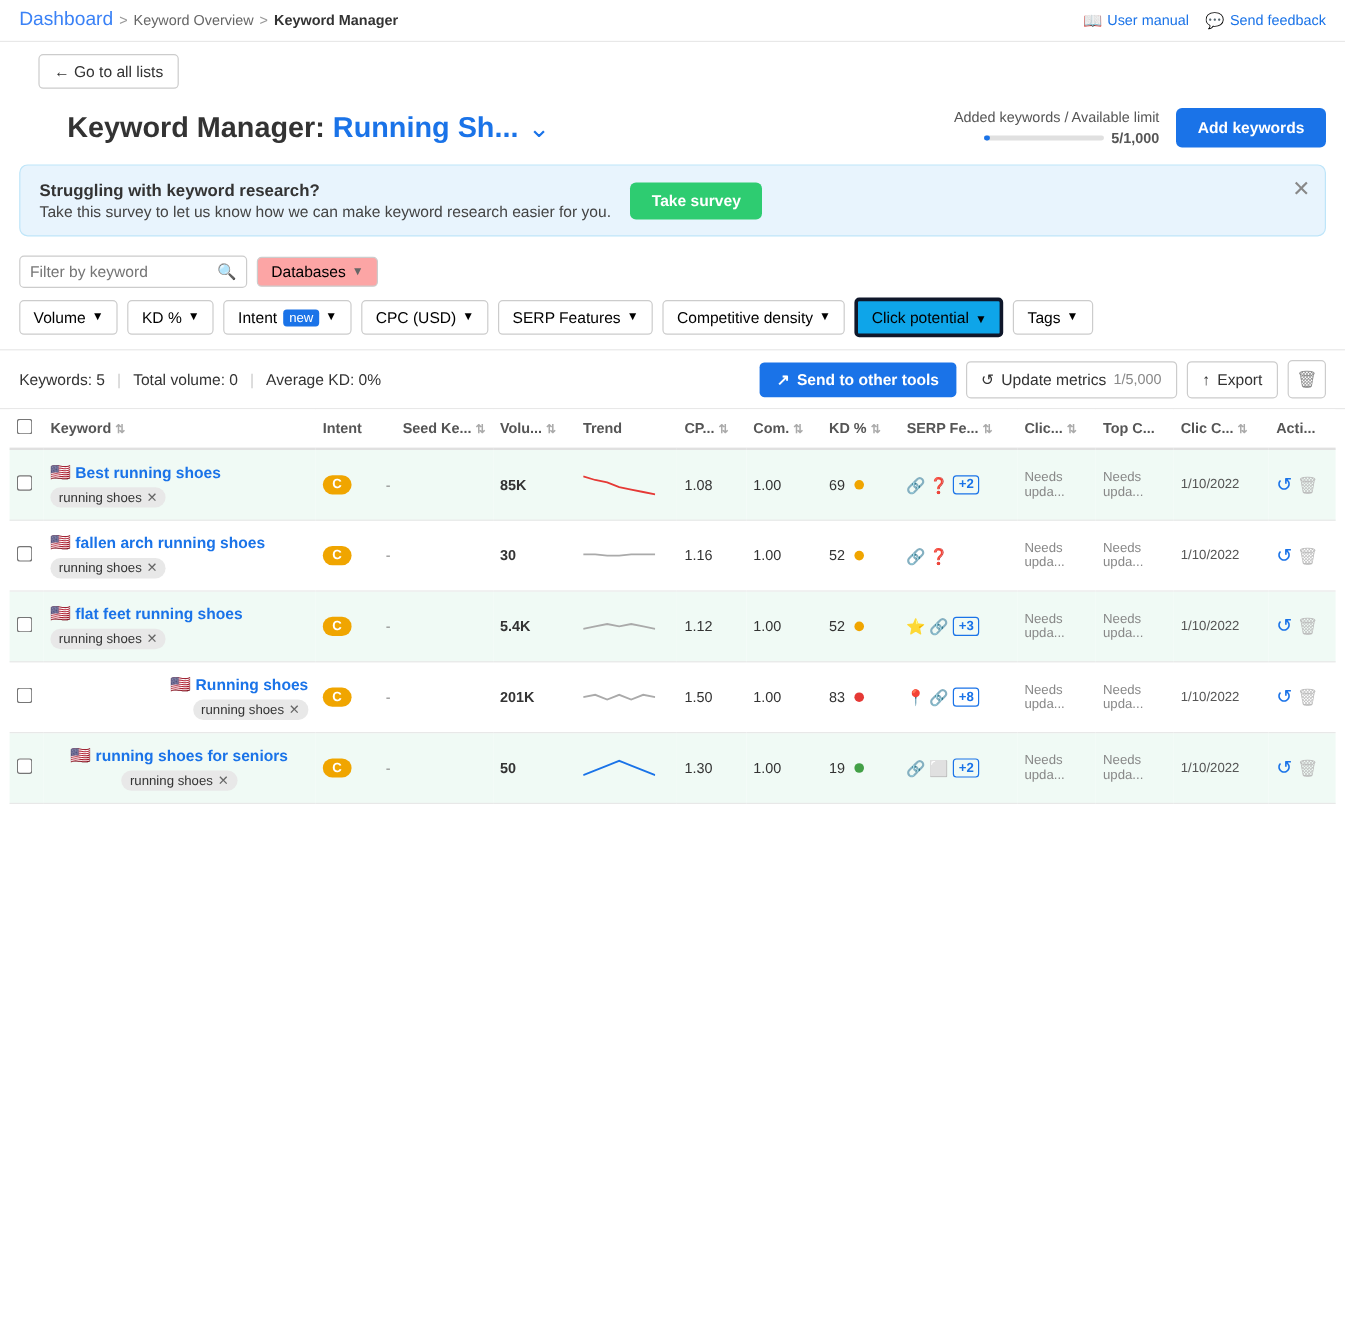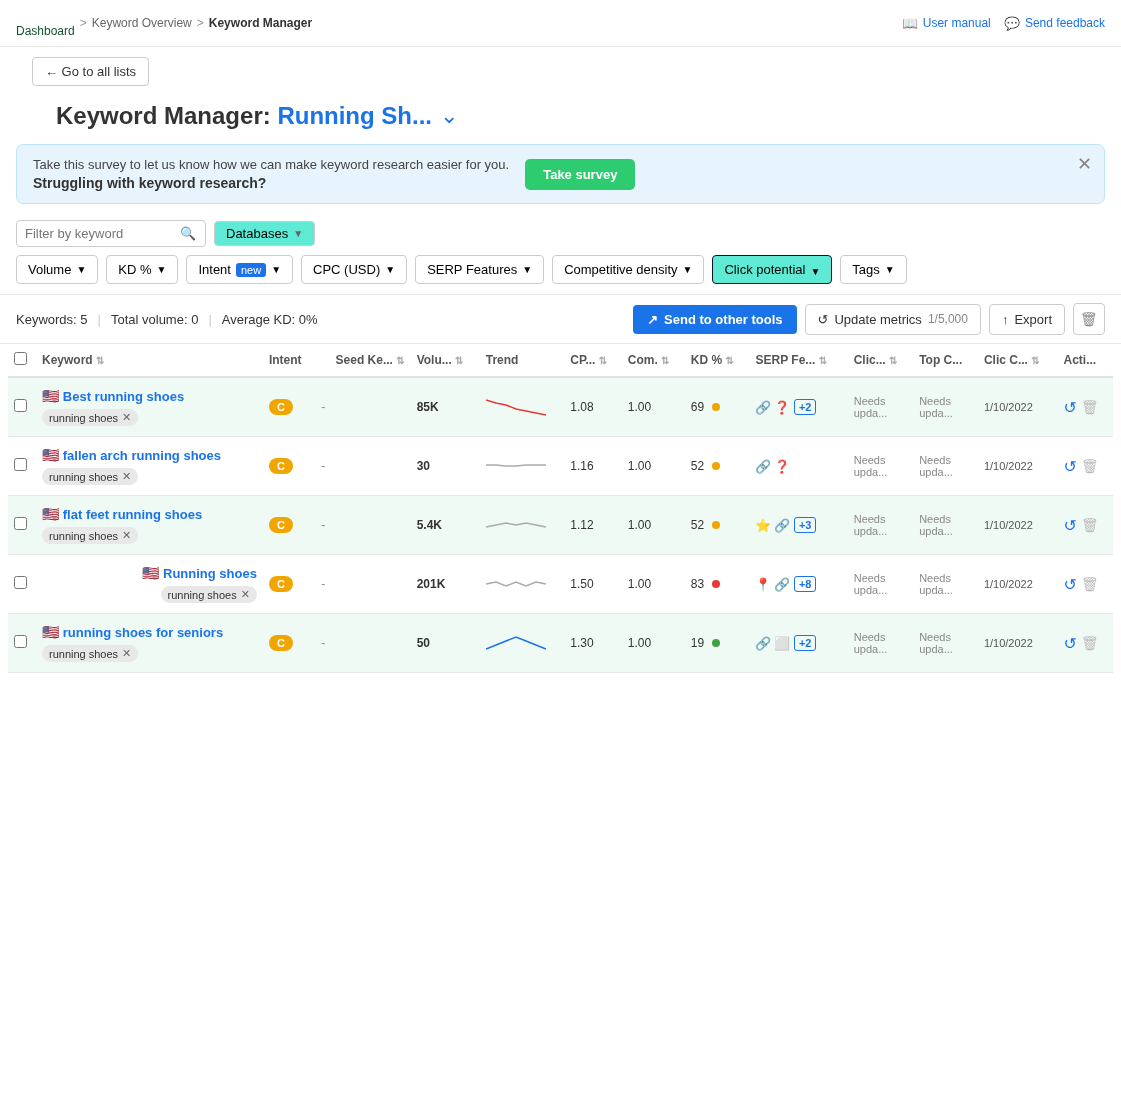--- a/index.html
+++ b/index.html
@@ -10,21 +10,21 @@
     tbody tr { border-bottom: 1px solid #e8e8e8; }
     tbody tr:nth-child(odd) { background: #f9fffe; }
     tbody tr:nth-child(even) { background: #fff; }
     tbody td { padding: 8px 6px; vertical-align: middle; font-size: 12px; }
     input[type="checkbox"] { cursor: pointer; }
   </style>
 </head>
 <body>
 
 <div style="display:flex; align-items:center; padding:8px 16px; background:#fff; border-bottom:1px solid #e8e8e8;">
-  <a href="#" style="color:#14532d; text-decoration:none; font-size:12px;margin-top:16px;">Dashboard</a>
+  <a href="#" style="color:#3b82f6; text-decoration:none; font-size:16px;">Dashboard</a>
   <span style="margin:0 5px; color:#999; font-size:12px;">&gt;</span>
   <a href="#" style="color:#666; text-decoration:none; font-size:12px;">Keyword Overview</a>
   <span style="margin:0 5px; color:#999; font-size:12px;">&gt;</span>
   <span style="color:#333; font-size:12px; font-weight:600;">Keyword Manager</span>
   <div style="margin-left:auto; display:flex; align-items:center; gap:14px;">
     <a href="#" style="color:#1a73e8; text-decoration:none; font-size:12px; display:flex; align-items:center; gap:4px;">
       <span style="font-size:13px;">📖</span>
       <span>User manual</span>
     </a>
     <a href="#" style="color:#1a73e8; text-decoration:none; font-size:12px; display:flex; align-items:center; gap:4px;">
@@ -39,37 +39,49 @@
 </div>
 
 <div style="padding:8px 16px 10px; display:flex; align-items:center; justify-content:space-between;">
   <div style="display:flex; align-items:center; gap:8px;">
     <h1 style="font-size:24px; font-weight:700; color:#333;margin-left:40px;">
       <span>Keyword Manager:</span>
       <span style="color:#1a73e8;">Running Sh...</span>
     </h1>
     <span style="color:#1a73e8; font-size:22px; cursor:pointer;">⌄</span>
   </div>
+  <div style="display:flex; align-items:center; gap:14px;">
+    <div style="display:flex; flex-direction:column; align-items:flex-end; font-size:12px; color:#555;">
+      <span>Added keywords / Available limit</span>
+      <div style="display:flex; align-items:center; gap:6px; margin-top:3px;">
+        <div style="width:100px; height:4px; background:#e0e0e0; border-radius:2px;">
+          <div style="width:5%; height:100%; background:#1a73e8; border-radius:2px;"></div>
+        </div>
+        <span style="font-weight:700;">5/1,000</span>
+      </div>
+    </div>
+    <button style="padding:9px 18px; background:#1a73e8; color:#fff; border:none; border-radius:5px; cursor:pointer; font-size:13px; font-weight:700;">Add keywords</button>
+  </div>
 </div>
 
 <div style="margin:4px 16px 12px; background:#e8f4fd; border:1px solid #bee5f9; border-radius:7px; padding:12px 40px 12px 16px; display:flex; align-items:center; gap:16px; position:relative;">
   <div style="display:flex; flex-direction:column; gap:3px;">
+    <span style="font-weight:700; font-size:14px;">Struggling with keyword research?</span>
     <span style="font-size:13px; color:#444;">Take this survey to let us know how we can make keyword research easier for you.</span>
-    <span style="font-weight:700; font-size:14px;">Struggling with keyword research?</span>
   </div>
   <button style="padding:8px 18px; background:#2ecc71; color:#fff; border:none; border-radius:5px; cursor:pointer; font-size:13px; font-weight:700; white-space:nowrap;">Take survey</button>
   <span style="position:absolute; right:12px; top:10px; cursor:pointer; font-size:18px; color:#888; line-height:1;">✕</span>
 </div>
 
 <div style="padding:4px 16px 8px; display:flex; align-items:center; gap:8px;">
   <div style="display:flex; align-items:center; border:1px solid #ccc; border-radius:4px; padding:5px 8px; width:190px; gap:6px; background:#fff;">
     <input type="text" style="border: none; outline: none; font-size: 13px; width: 100%; color: #0369a1;" placeholder="Filter by keyword">
     <span style="color:#888; font-size:13px;">🔍</span>
   </div>
-  <button style="display:flex; align-items:center; gap:5px; padding:4px 11px; border:1px solid #ccc; border-radius:4px; background:#5eead4; cursor:pointer; font-size:13px;">
+  <button style="display:flex; align-items:center; gap:5px; padding:4px 11px; border:1px solid #ccc; border-radius:4px; background:#fca5a5; cursor:pointer; font-size:13px;">
     <span>Databases</span>
     <span style="font-size:10px; color:#666;">▼</span>
   </button>
 </div>
 
 <div style="padding:0 16px 10px; display:flex; align-items:center; gap:8px; flex-wrap:wrap;">
   <button style="display:flex; align-items:center; gap:5px; padding:6px 11px; border:1px solid #ccc; border-radius:4px; background:#fff; cursor:pointer; font-size:13px;">
     <span>Volume</span>
     <span style="font-size:10px;">▼</span>
   </button>
@@ -87,21 +99,21 @@
     <span style="font-size:10px;">▼</span>
   </button>
   <button style="display:flex; align-items:center; gap:5px; padding:6px 11px; border:1px solid #ccc; border-radius:4px; background:#fff; cursor:pointer; font-size:13px;">
     <span>SERP Features</span>
     <span style="font-size:10px;">▼</span>
   </button>
   <button style="display:flex; align-items:center; gap:5px; padding:6px 11px; border:1px solid #ccc; border-radius:4px; background:#fff; cursor:pointer; font-size:13px;">
     <span>Competitive density</span>
     <span style="font-size:10px;">▼</span>
   </button>
-  <button style="display:flex; align-items:flex-end; gap:5px; padding:6px 11px; border:1px solid #0f172a; border-radius:4px; background:#5eead4; cursor:pointer; font-size:13px;">
+  <button style="display:flex; align-items:flex-end; gap:5px; padding:6px 11px; border:3px solid #0f172a; border-radius:4px; background:#0ea5e9; cursor:pointer; font-size:13px;">
     <span>Click potential</span>
     <span style="font-size:10px;">▼</span>
   </button>
   <button style="display:flex; align-items:center; gap:5px; padding:6px 11px; border:1px solid #ccc; border-radius:4px; background:#fff; cursor:pointer; font-size:13px;">
     <span>Tags</span>
     <span style="font-size:10px;">▼</span>
   </button>
 </div>
 
 <div style="padding:8px 16px; display:flex; align-items:center; gap:10px; border-top:1px solid #e8e8e8; border-bottom:1px solid #e8e8e8;">
@@ -357,21 +369,21 @@
       <div style="display:flex; align-items:center; gap:4px;">
         <span style="color:#1a73e8; cursor:pointer; font-size:16px;">↺</span>
         <span style="color:#bbb; cursor:pointer; font-size:14px;">🗑</span>
       </div>
     </td>
   </tr>
         <tr style="background: rgb(240, 250, 245); border-bottom: 1px solid rgb(232, 232, 232);">
     <td style="padding:10px 6px; width:28px;">
       <input type="checkbox" style="">
     </td>
-    <td style="padding:10px 6px; min-width:140px;">
+    <td style="padding:10px 6px; min-width:140px;text-align:center;">
       <div>
         <span style="font-size:14px;">🇺🇸</span>
         <a href="#" style="color:#1a73e8; text-decoration:none; font-weight:600; font-size:13px;">running shoes for seniors</a>
       </div>
       <div style="margin-top:5px;">
         <span style="display:inline-flex; align-items:center; gap:4px; padding:2px 7px; background:#e8e8e8; border-radius:12px; font-size:11px; color:#333;">
           running shoes
           <span style="cursor:pointer; color:#666; font-size:11px;">✕</span>
         </span>
       </div>

